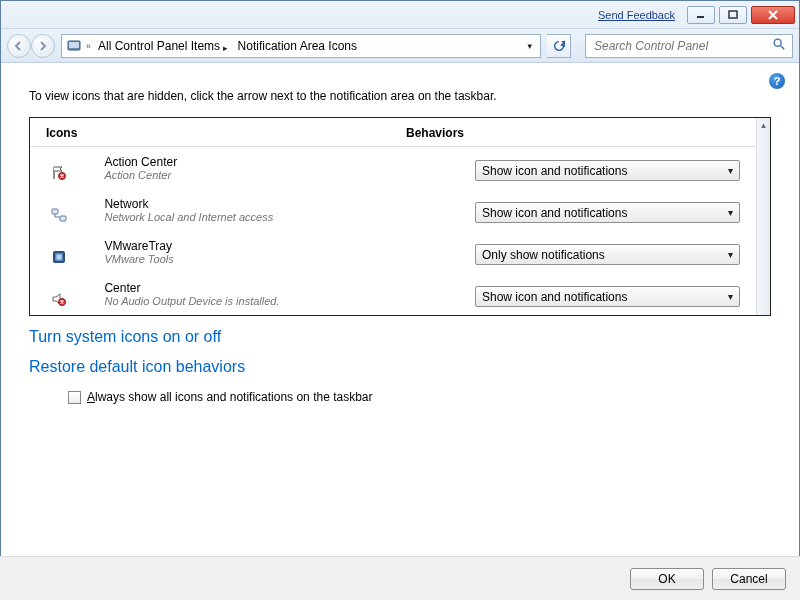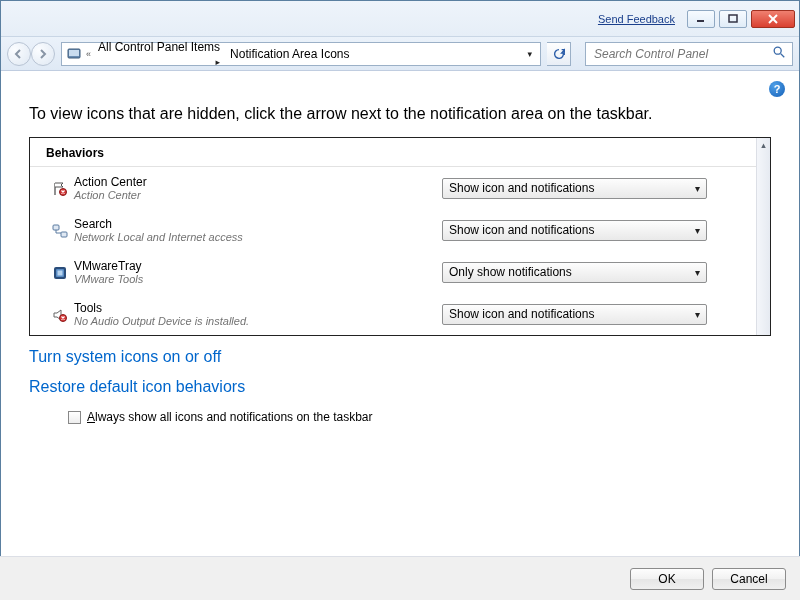--- a/index.html
+++ b/index.html
@@ -1,48 +1,48 @@
 <!DOCTYPE html>
 <html><head>
 <meta charset="utf-8">
 <style>
   * { box-sizing: border-box; }
   html, body { margin:0; padding:0; font-family:"Segoe UI", Tahoma, sans-serif; font-size:12px; color:#000; }
   body { width:800px; height:600px; background:#fff; overflow:hidden; border:1px solid #5a7fa0; }
   
-  .titlebar { height:36px; background:linear-gradient(#eef4fb,#e6eef7); border-bottom:1px solid #c9d6e5; display:flex; align-items:center; justify-content:flex-end; padding:0 4px; gap:4px; }
+  .titlebar { height:28px; background:linear-gradient(#eef4fb,#e6eef7); border-bottom:1px solid #c9d6e5; display:flex; align-items:center; justify-content:flex-end; padding:0 4px; gap:4px; }
   .send-fb { color:#1a3f8c; text-decoration:underline; font-size:11px; margin-right:8px; cursor:pointer; }
   .win-btn { width:28px; height:18px; border:1px solid #8fa8c2; border-radius:2px; background:linear-gradient(#f7fbff,#e0ecf7); display:flex; align-items:center; justify-content:center; cursor:pointer; }
   .win-btn.close { width:44px; background:linear-gradient(#f08070,#d94030); border-color:#a03020; }
   .win-btn svg { display:block; }
   
   .navbar { height:34px; background:linear-gradient(#ebf2fa,#dfe9f5); border-bottom:1px solid #c0cde0; display:flex; align-items:center; padding:0 6px; gap:6px; }
   .nav-arrows { display:flex; gap:0; }
   .nav-arrow { width:24px; height:24px; border:1px solid #b8c4d4; border-radius:50%; background:radial-gradient(circle at 30% 30%,#fbfdff,#dfe8f3); display:flex; align-items:center; justify-content:center; color:#6e7e92; cursor:default; }
   .addrbar { flex:1; height:24px; background:#fff; border:1px solid #9bb0c7; display:flex; align-items:center; padding:0 4px; gap:4px; position:relative; }
-  .addrbar .crumb { display:flex; align-items:flex-end; gap:3px; cursor:pointer; padding:2px 3px;flex-direction:column; }
+  .addrbar .crumb { display:flex; align-items:flex-end; gap:3px; cursor:pointer; padding:2px 3px; }
   .addrbar .sep { color:#555; font-size:9px; }
   .addrbar .chev { font-size:9px; color:#222; }
   .addr-icon { width:16px; height:16px; }
   .refresh { width:24px; height:24px; border:1px solid #9bb0c7; border-left:none; background:linear-gradient(#fefefe,#e8eef6); display:flex; align-items:center; justify-content:center; cursor:pointer; color:#2a5ca8; }
   .searchbox { width:208px; height:24px; border:1px solid #9bb0c7; background:#fff; display:flex; align-items:center; padding:0 6px; margin-left:8px; }
   .searchbox input { flex:1; border:none; outline:none; font-style:italic; color:#777; font-size:12px; font-family:inherit; }
   .searchbox .sicon { color:#3a6aa8; }
   
   .content { padding:18px 28px; position:relative; height:calc(600px - 24px - 34px - 44px); overflow:hidden; }
   .help-icon { position:absolute; top:10px; right:14px; width:16px; height:16px; border-radius:50%; background:radial-gradient(circle at 35% 30%,#4fa0e8,#1560b8); color:#fff; font-weight:bold; font-size:11px; display:flex; align-items:center; justify-content:center; cursor:pointer; }
   .page-title { color:#003399; font-size:15px; font-weight:500; margin:10px 0 14px; }
-  .desc { font-size:16px; margin:16px 0 14px; }
+  .desc { font-size:12px; margin:8px 0 14px; }
   .icon-box { border:1px solid #222; position:relative; padding-right:14px; }
   .icon-box .scrollbar { position:absolute; right:0; top:0; width:14px; height:100%; background:linear-gradient(90deg,#f4f6fa,#e6eaf1); border-left:1px solid #dcdfe6; }
   .scroll-arrow { height:14px; display:flex; align-items:center; justify-content:center; color:#5a6470; font-size:9px; cursor:pointer; }
   .headers { display:flex; padding:8px 16px 6px; border-bottom:1px solid #e2e2e2; }
   .headers .col1 { width:360px; font-weight:bold; }
   .headers .col2 { font-weight:bold; }
-  .row { display:flex; padding:8px 16px; align-items:center; }
+  .row { display:flex; padding:8px 16px; align-items:flex-end;gap:33px; }
   .row .iconcell { width:28px; display:flex; justify-content:center; padding-top:2px; }
   .row .textcell { width:332px; }
   .row .name { font-size:12px; }
   .row .sub { font-size:11px; color:#737373; font-style:italic; }
   .row .selcell { flex:1;padding-left:36px; }
   .combo { width:265px; height:21px; border:1px solid #8e8f90; border-radius:2px; background:linear-gradient(#fdfdfd,#e9e9e9); display:flex; align-items:center; padding:0 6px; font-size:12px; cursor:pointer; position:relative; }
   .combo::after { content:"▾"; position:absolute; right:6px; color:#222; font-size:10px; }
   .link { color:#0066cc; font-size:16px; margin:12px 0 0; cursor:pointer; display:inline-block; }
   .checkbox-row { margin-top:14px; display:flex; align-items:center; gap:6px;margin-left:39px; }
   .cb { width:13px; height:13px; border:1px solid #888; background:linear-gradient(#fff,#eee); cursor:pointer; }
@@ -123,20 +123,21 @@
 
 <div class="content">
   <div class="help-icon">?</div>
   <p class="desc">To view icons that are hidden, click the arrow next to the notification area on the taskbar.</p>
 
   <div class="icon-box">
     <div class="scrollbar">
       <div class="scroll-arrow">▴</div>
     </div>
     <div class="headers">
+      <div class="col1">Icons</div>
       <div class="col2">Behaviors</div>
     </div>
 
     <div class="row">
       <div class="iconcell">
           <svg class="tray-icon" viewBox="0 0 16 16">
             <path d="M3 2v12" stroke="#555" stroke-width="1.3"></path>
             <path d="M3 2h8l-2 2 2 2H3" fill="#fff" stroke="#555"></path>
             <circle cx="11" cy="11" r="3.5" fill="#d73838" stroke="#8a1a1a"></circle>
             <path d="M9.5 9.5l3 3M12.5 9.5l-3 3" stroke="#fff" stroke-width="1.2"></path>
@@ -155,21 +156,21 @@
 
     <div class="row">
       <div class="iconcell">
           <svg class="tray-icon" viewBox="0 0 16 16">
             <rect x="1" y="2" width="6" height="5" rx="1" fill="#dfe8f3" stroke="#5a7aa0"></rect>
             <rect x="9" y="9" width="6" height="5" rx="1" fill="#dfe8f3" stroke="#5a7aa0"></rect>
             <path d="M4 7v3h5" fill="none" stroke="#5a7aa0"></path>
           </svg>
         </div>
       <div class="textcell">
-        <div class="name">Search</div>
+        <div class="name">Network</div>
         <div class="sub">Network Local and Internet access</div>
       </div>
       <div class="selcell">
           <div class="combo">
             <span>Show icon and notifications</span>
           </div>
         </div>
     </div>
 
     <div class="row">
@@ -193,21 +194,21 @@
 
     <div class="row">
       <div class="iconcell">
           <svg class="tray-icon" viewBox="0 0 16 16">
             <path d="M2 6h3l4-3v10l-4-3H2z" fill="#fff" stroke="#666"></path>
             <circle cx="11" cy="11" r="3.5" fill="#d73838" stroke="#8a1a1a"></circle>
             <path d="M9.5 9.5l3 3M12.5 9.5l-3 3" stroke="#fff" stroke-width="1.2"></path>
           </svg>
         </div>
       <div class="textcell">
-        <div class="name">Tools</div>
+        <div class="name">Center</div>
         <div class="sub">No Audio Output Device is installed.</div>
       </div>
       <div class="selcell">
           <div class="combo">
             <span>Show icon and notifications</span>
           </div>
         </div>
     </div>
   </div>
 

